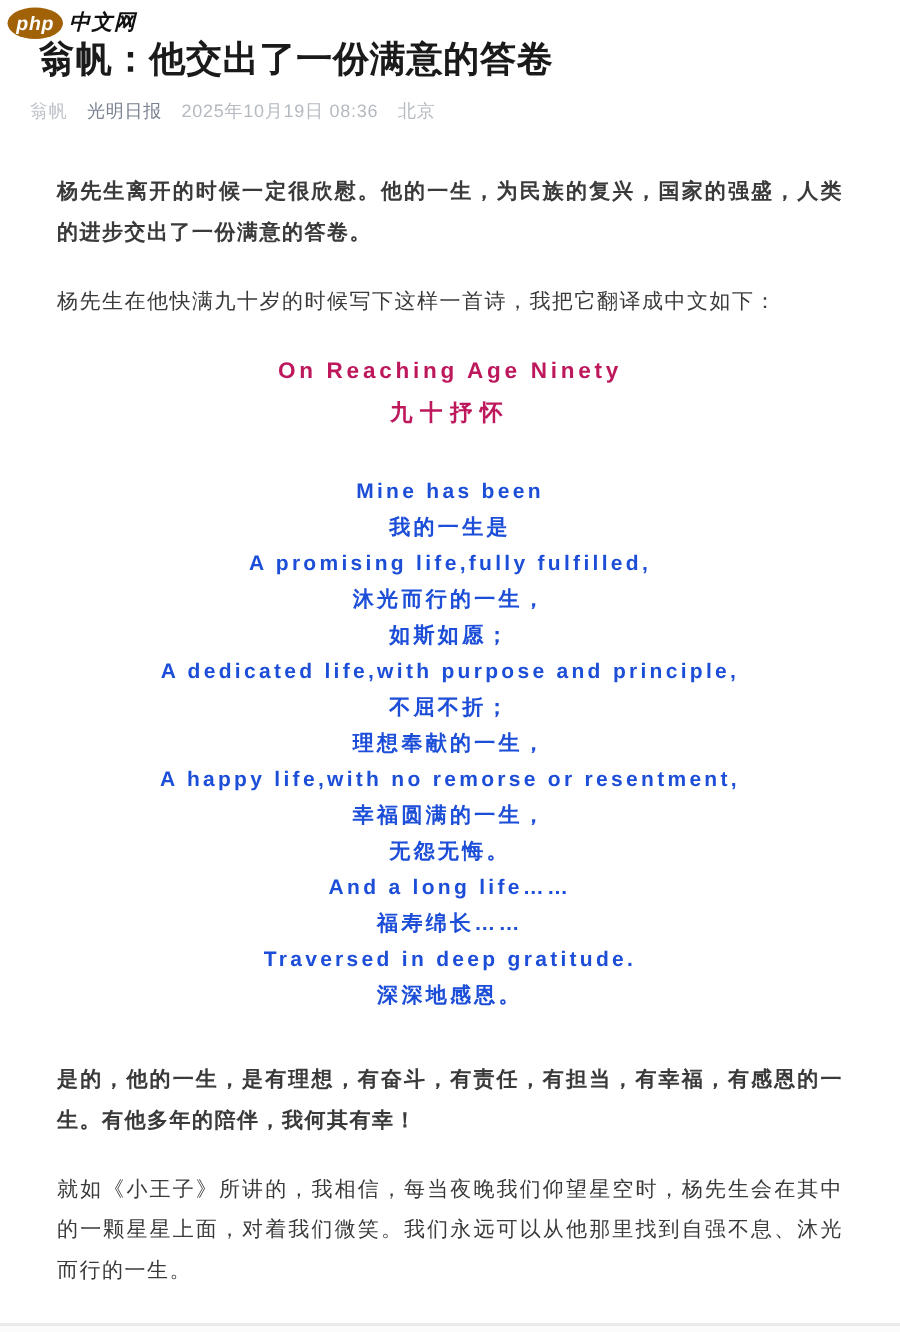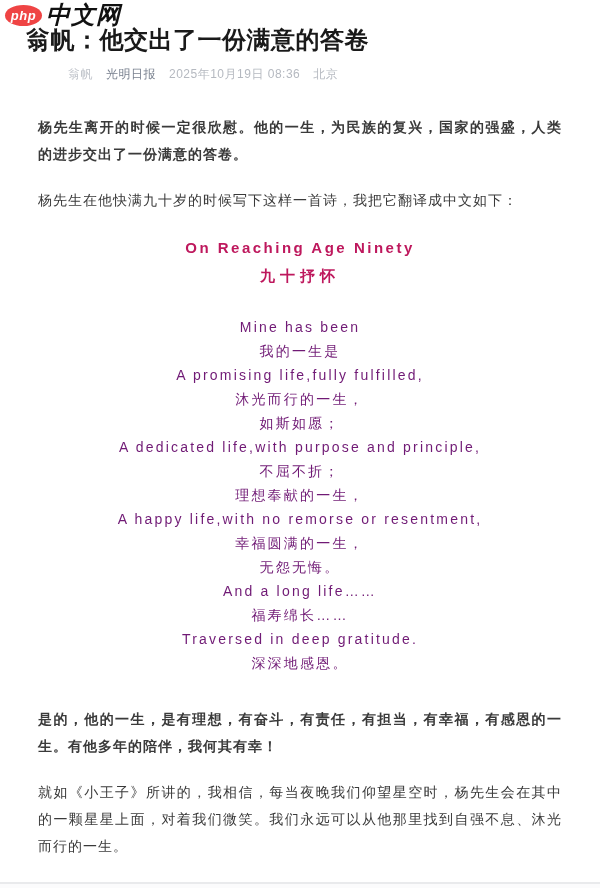--- a/index.html
+++ b/index.html
@@ -10,61 +10,61 @@
     font-family:"Liberation Sans","DejaVu Sans",sans-serif;
     -webkit-font-smoothing:antialiased;
   }
   .page { padding-top:4px; }
 
   
   .logo-row { display:flex; align-items:center; padding-left:5px; height:22px; }
   .php-badge {
     display:inline-flex; align-items:center; justify-content:center;
     width:37px; height:21px; border-radius:50%;
-    background:#ef4444;
+    background:#a16207;
     color:#ffffff; font-weight:bold; font-style:italic;
     font-size:13px; letter-spacing:0.5px;
   }
   .site-name {
     margin-left:4px; font-weight:bold; font-style:italic;
-    font-size:24px; color:#111111; letter-spacing:1px;
+    font-size:14px; color:#111111; letter-spacing:1px;
   }
 
   
   .article-title {
     margin:1px 30px 0 26px;
     font-size:24px; font-weight:bold; color:#1a1a1a;
     letter-spacing:0.5px; line-height:25px;
   }
   .byline {
     display:flex; align-items:center; gap:13px;
     margin:14px 0 0 20px;
     font-size:12px; letter-spacing:0.5px;
   }
-  .byline .author { color:#bfc3ca;margin-left:48px; }
+  .byline .author { color:#bfc3ca; }
   .byline .source { color:#79818f; text-decoration:none; }
   .byline .datetime, .byline .location { color:#b5b9c0; }
 
   
   .content { padding:0 38px; color:#3a3a3a; }
   .content p.body-p {
     font-size:14px; line-height:27px; letter-spacing:1px;
     text-align:justify; margin:19px 0;
   }
   .content p.body-p:first-child { margin-top:31px;font-weight:bold; }
 
   .poem { text-align:center; }
   .poem-title { margin-top:20px; line-height:28px; }
   .poem-title div {
     font-weight:bold; color:#be185d; font-size:15px; letter-spacing:2.5px;
   }
   .poem-title .zh { letter-spacing:5px; font-size:15px; }
   .poem-lines { margin-top:25px; margin-bottom:25px; }
   .poem-lines .poem-line {
-    font-size:14px; color:#701a75; letter-spacing:2.2px; line-height:24px;
+    font-size:14px; color:#1d4ed8; letter-spacing:2.2px; line-height:24px;font-weight:bold;
   }
 
   .signature {
     font-size:14px; color:#3a3a3a; letter-spacing:2px;
     margin:17px 0 0 0; line-height:27px;
   }
 
   
   .page-bottom {
     position:absolute; left:0; right:0; bottom:0; height:6px;

